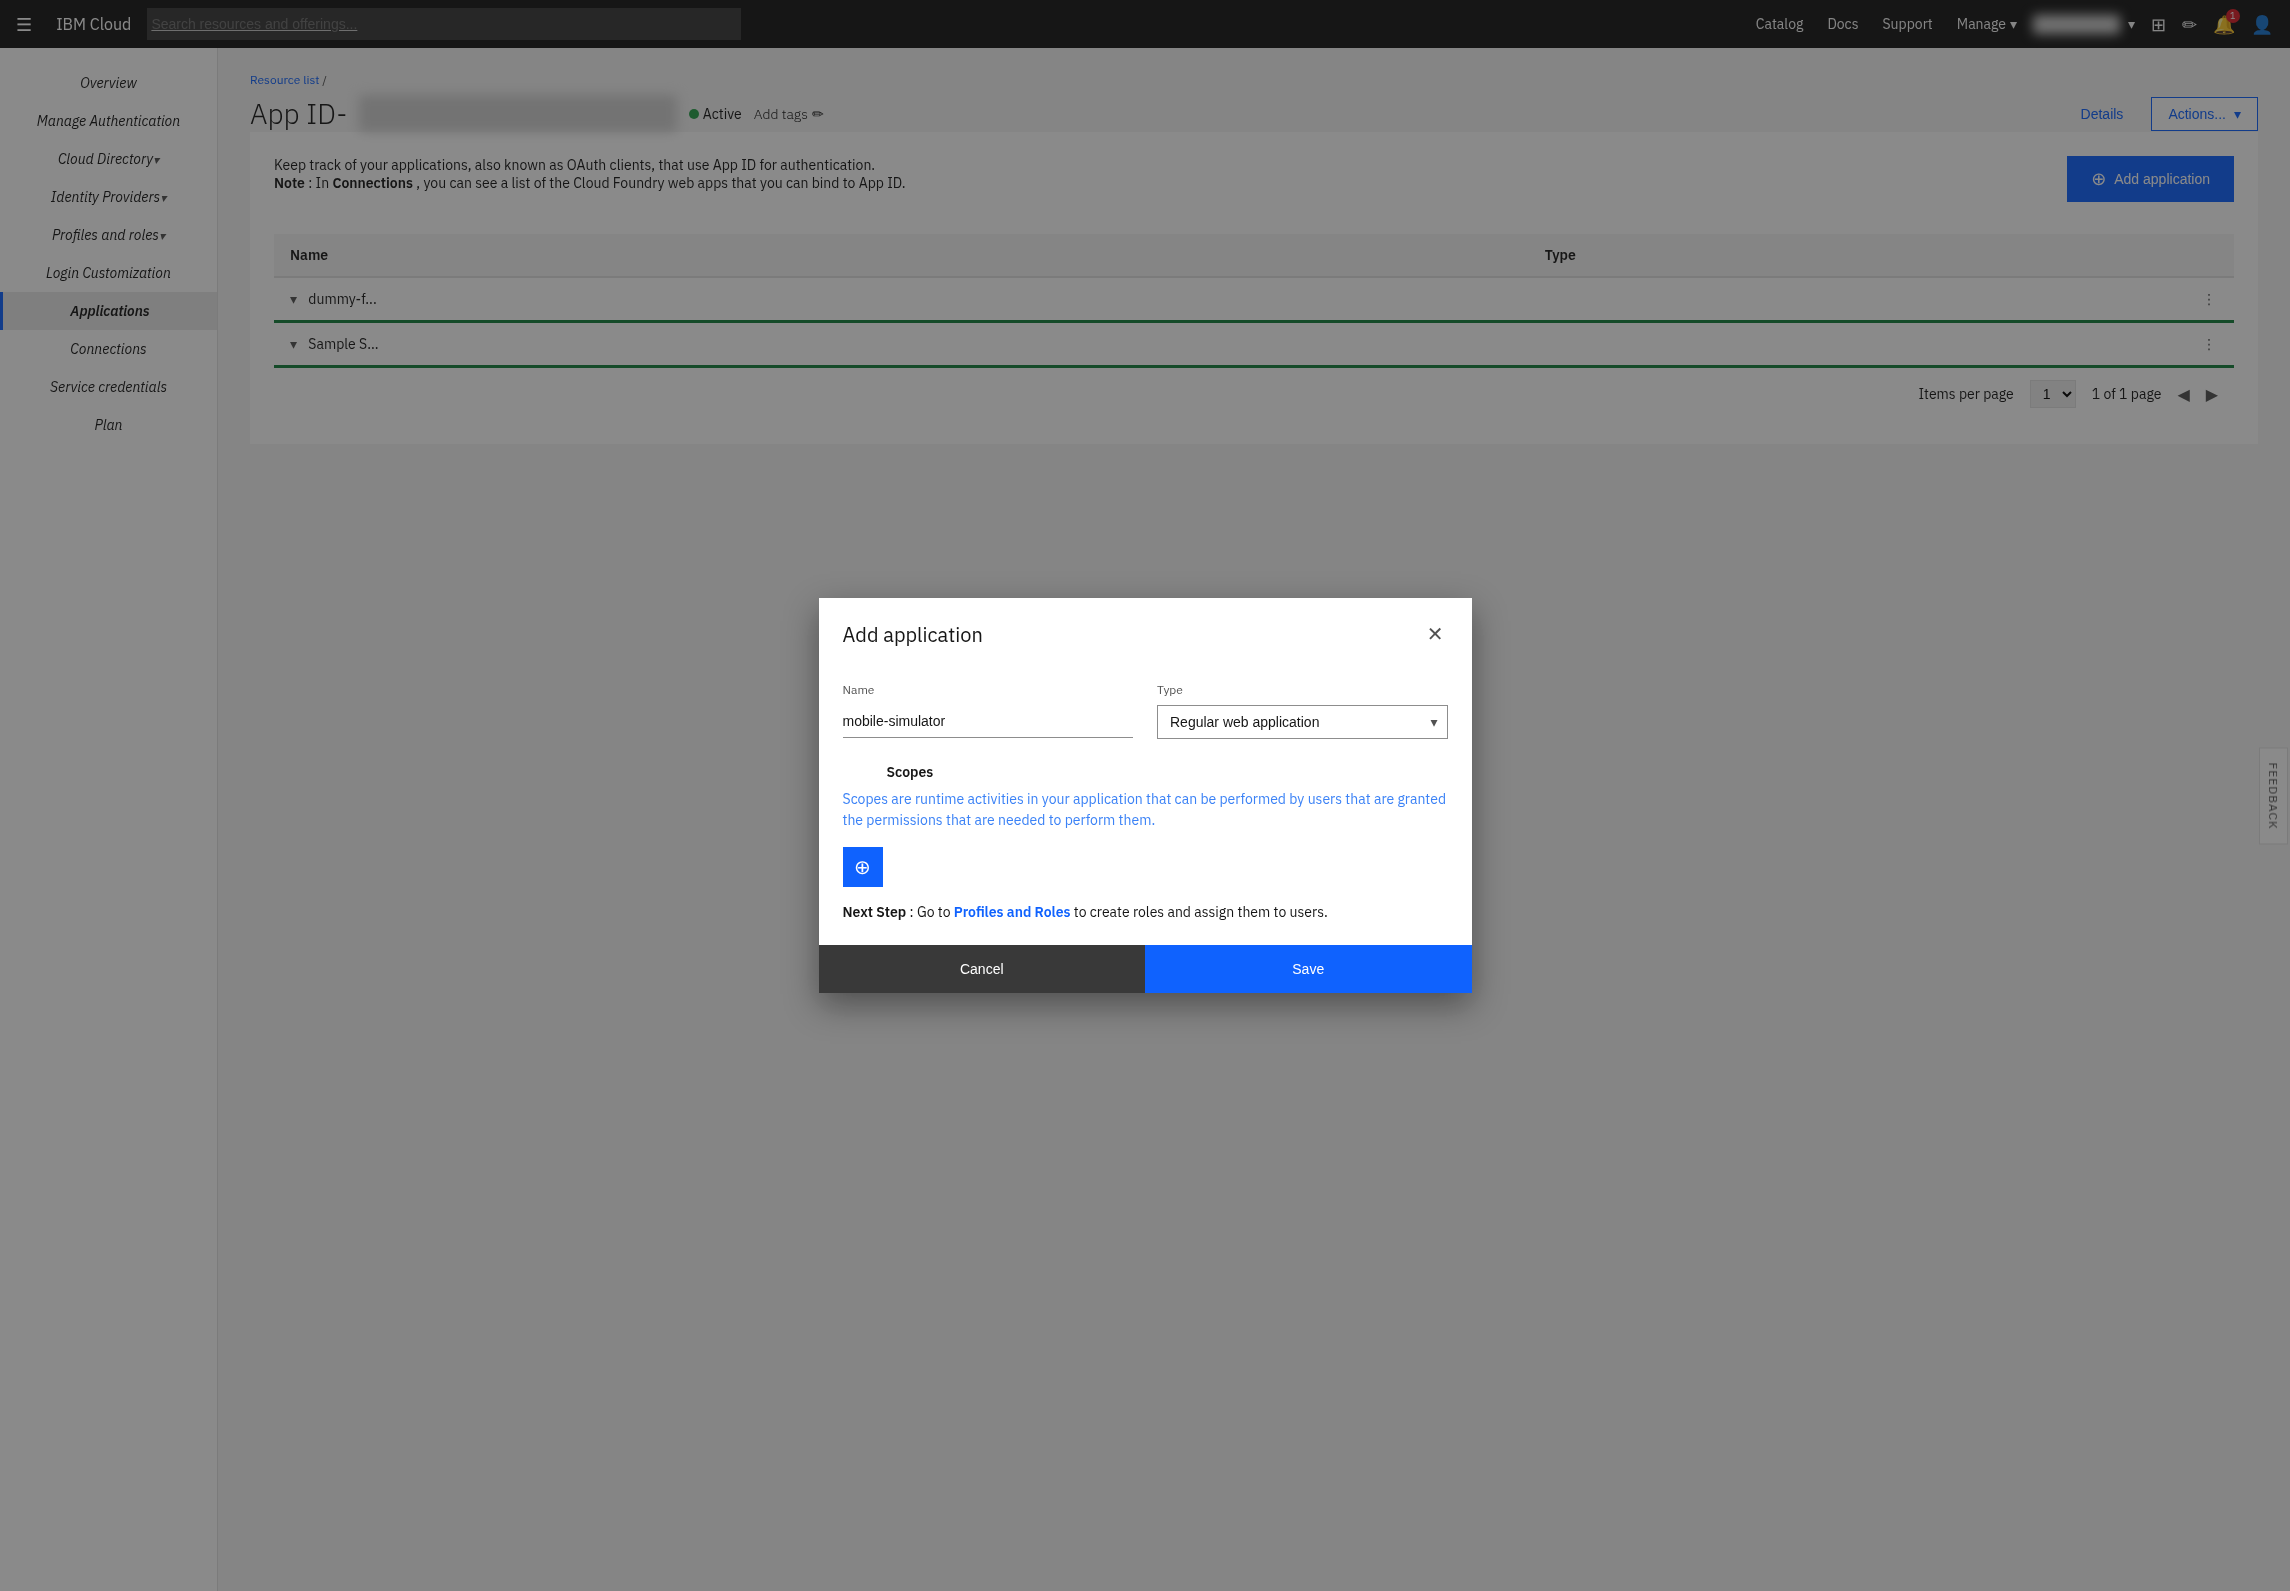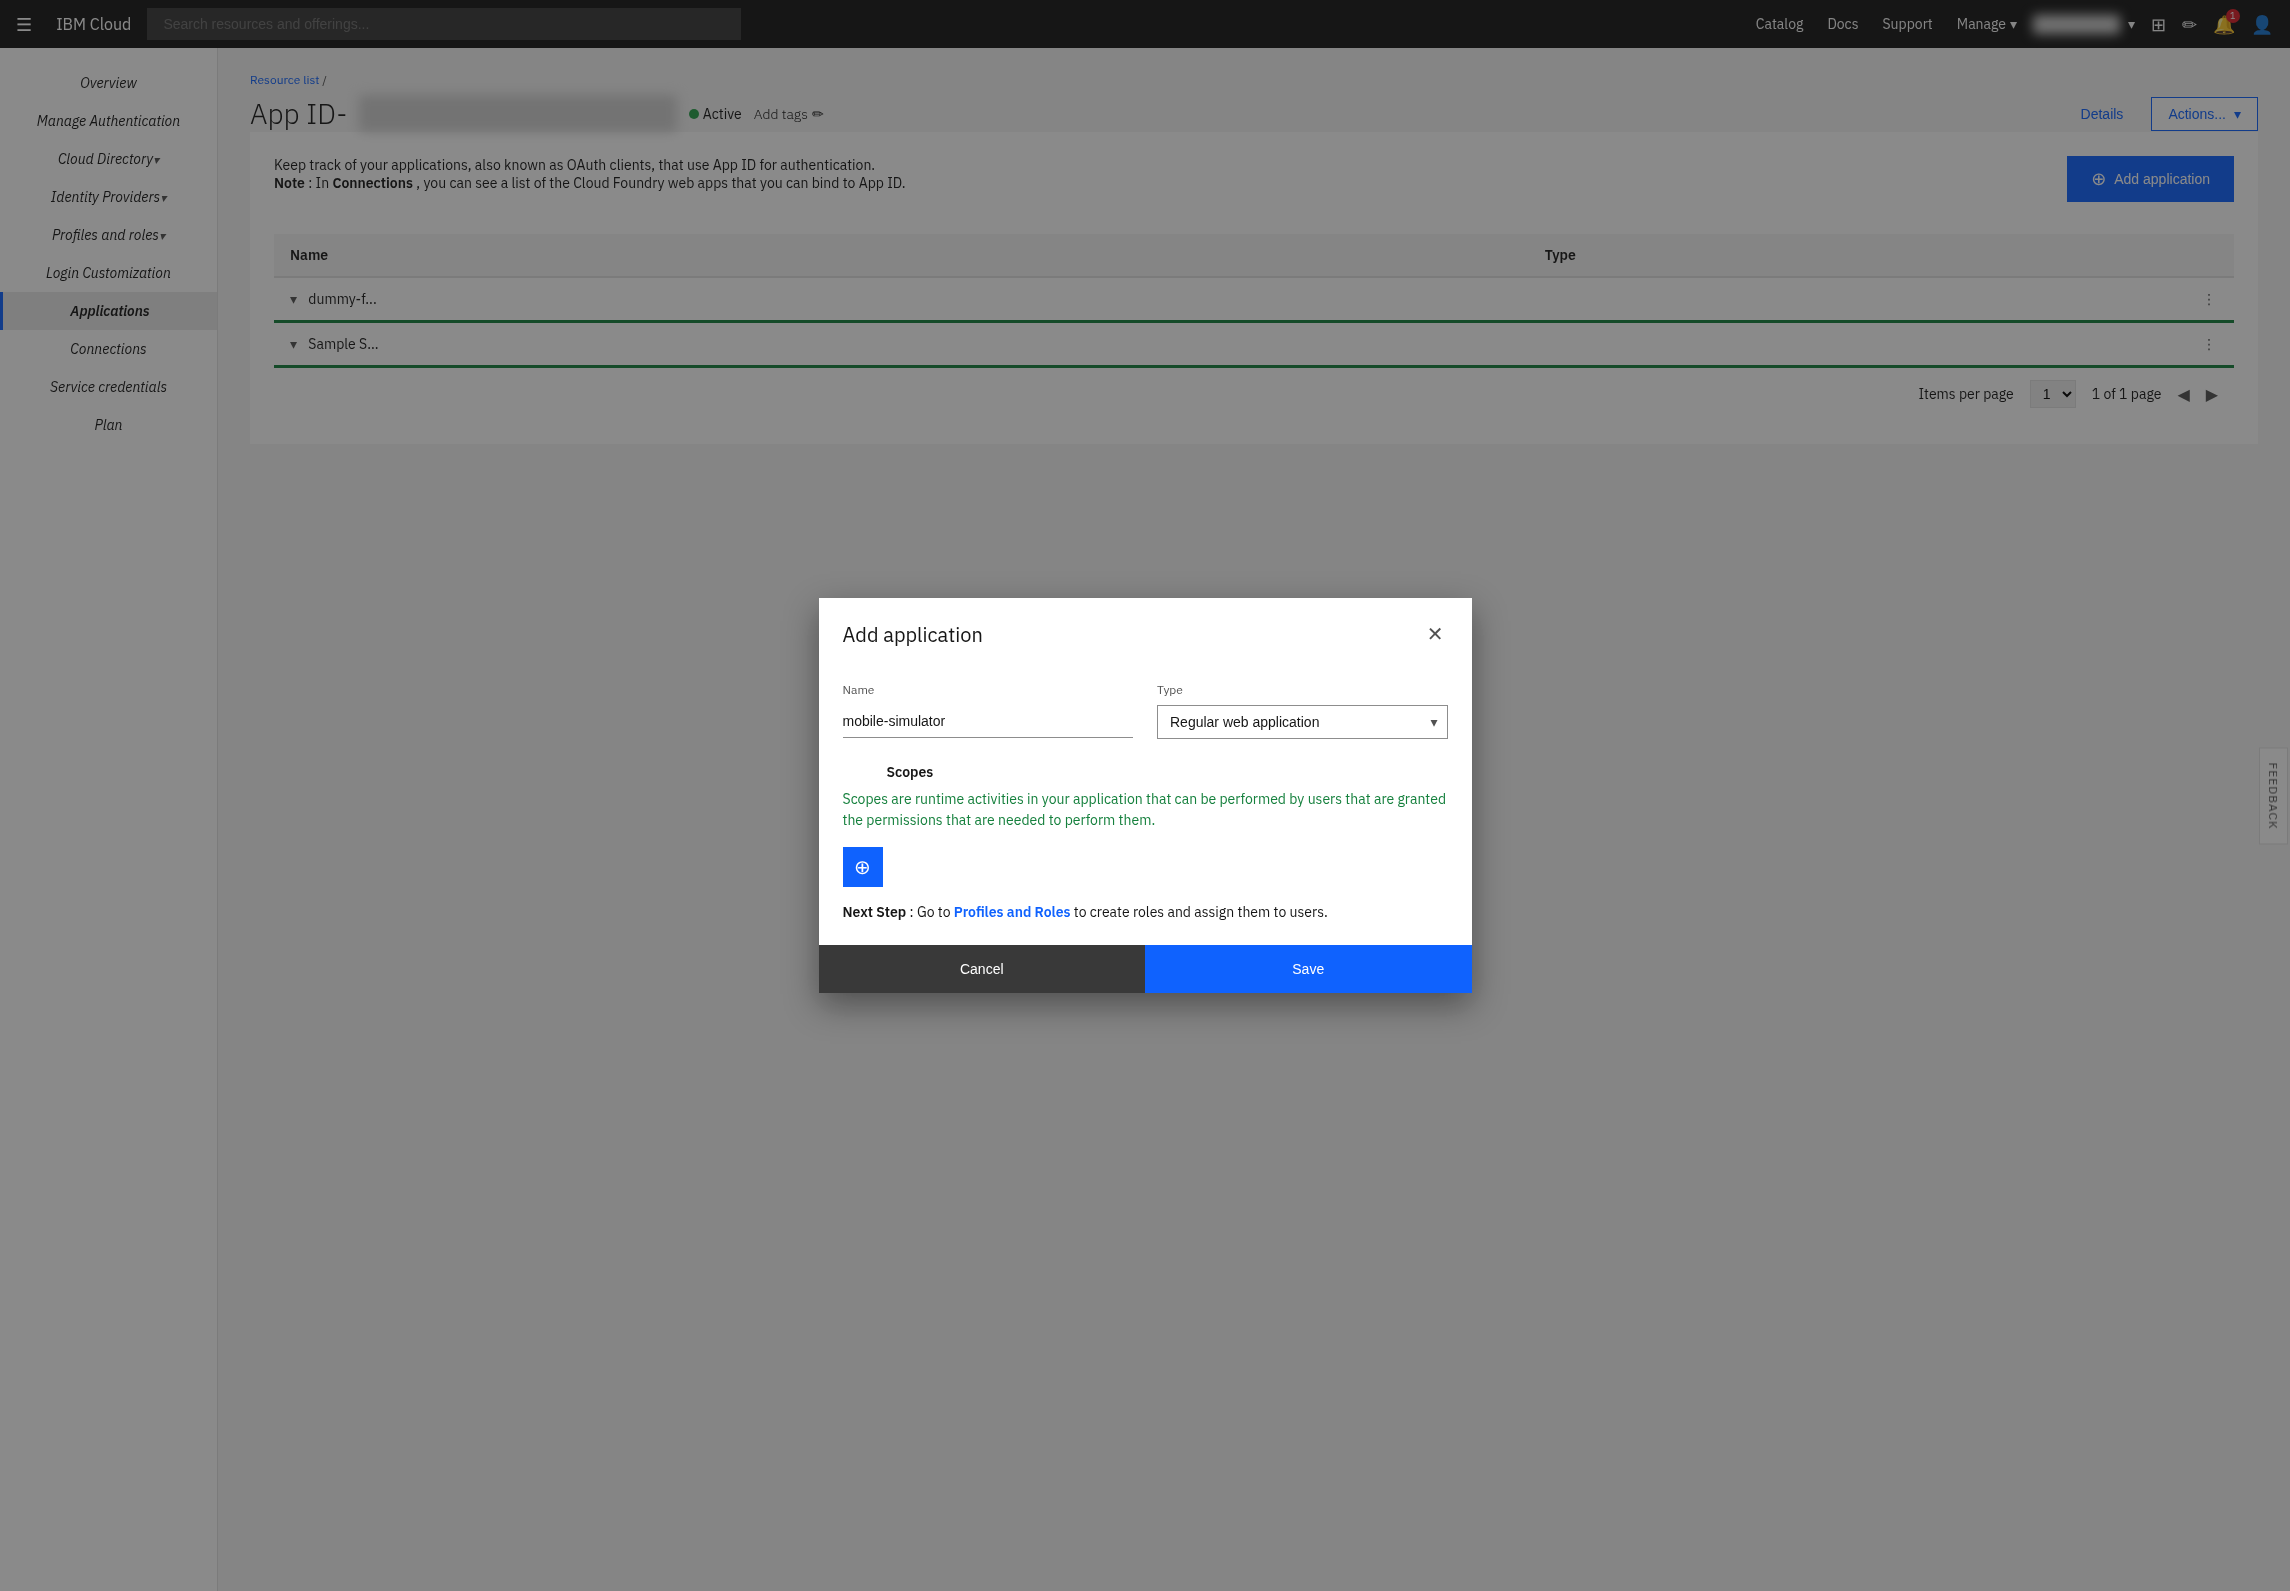--- a/index.html
+++ b/index.html
@@ -18,25 +18,26 @@
       top: 0; left: 0; right: 0;
       z-index: 1000;
     }
     .top-nav-menu-icon { font-size: 18px; cursor: pointer; margin-right: 8px; }
     .top-nav-brand { font-size: 16px; font-weight: 400; color: #fff; white-space: nowrap; }
     .top-nav-search {
       flex: 1;
       background: #393939;
       border: none;
       color: #c6c6c6;
-      padding: 0 16px;
+      padding: 0 4px;
       height: 32px;
       font-size: 14px;
       outline: none;
       max-width: 594px;
+      text-decoration: underline;
     }
     .top-nav-search::placeholder { color: #6f6f6f; }
     .top-nav-links { display: flex; align-items: center; gap: 24px; margin-left: auto; }
     .top-nav-link { color: #f4f4f4; font-size: 14px; cursor: pointer; text-decoration: none; }
     .top-nav-icons { display: flex; align-items: center; gap: 16px; }
     .top-nav-icon { color: #f4f4f4; cursor: pointer; font-size: 18px; position: relative; }
     .notification-badge {
       position: absolute;
       top: -4px; right: -4px;
       background: #da1e28;
@@ -163,21 +164,21 @@
       font-size: 14px; appearance: none; background: #fff;
       cursor: pointer; outline: none; color: #161616;
     }
     .select-chevron {
       position: absolute; right: 10px; top: 50%; transform: translateY(-50%);
       pointer-events: none; color: #525252;
     }
 
     
     .scopes-title { font-size: 14px; font-weight: 600; margin-bottom: 8px; margin-left: 44px; }
-    .scopes-description { font-size: 14px; color: #15803d; margin-bottom: 16px; line-height: 1.5; }
+    .scopes-description { font-size: 14px; color: #3b82f6; margin-bottom: 16px; line-height: 1.5; }
     .scope-input-row { display: flex; align-items: center; gap: 0; }
     .scope-input {
       flex: 1; border: 1px solid #8d8d8d; padding: 10px 12px;
       font-size: 14px; outline: none; color: #161616;
     }
     .scope-add-btn {
       background: #0f62fe; border: none; color: #fff;
       width: 40px; height: 40px; cursor: pointer;
       display: flex; align-items: center; justify-content: center;
       font-size: 20px; flex-shrink: 0;

